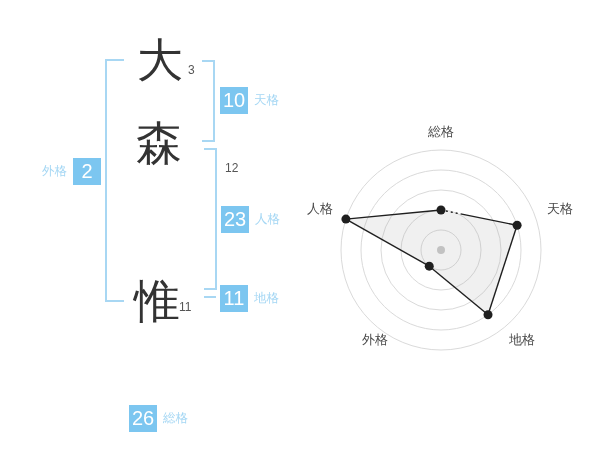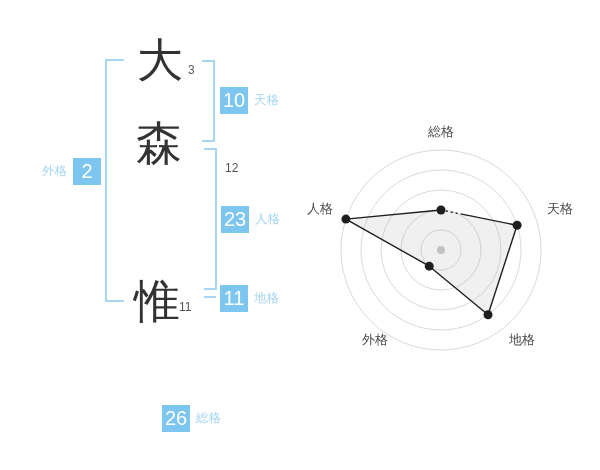--- a/index.html
+++ b/index.html
@@ -56,21 +56,21 @@
     <span class="lbl">人格</span>
   </div>
   <div class="badge" style="left:220px; top:285px;">
     <span class="box">11</span>
     <span class="lbl">地格</span>
   </div>
   <div class="badge" style="left:42px; top:158px;">
     <span class="lbl">外格</span>
     <span class="box">2</span>
   </div>
-  <div class="badge" style="left:162px; top:405px;">
+  <div class="badge" style="left:129px; top:405px;">
     <span class="box">26</span>
     <span class="lbl">総格</span>
   </div>
 
   <svg id="radar-svg" width="290" height="250" viewBox="0 0 290 250">
       <circle cx="141" cy="135" r="20" fill="none" stroke="#DADADA" stroke-width="1"></circle>
       <circle cx="141" cy="135" r="40" fill="none" stroke="#DADADA" stroke-width="1"></circle>
       <circle cx="141" cy="135" r="60" fill="none" stroke="#DADADA" stroke-width="1"></circle>
       <circle cx="141" cy="135" r="80" fill="none" stroke="#DADADA" stroke-width="1"></circle>
       <circle cx="141" cy="135" r="100" fill="none" stroke="#DADADA" stroke-width="1"></circle>

